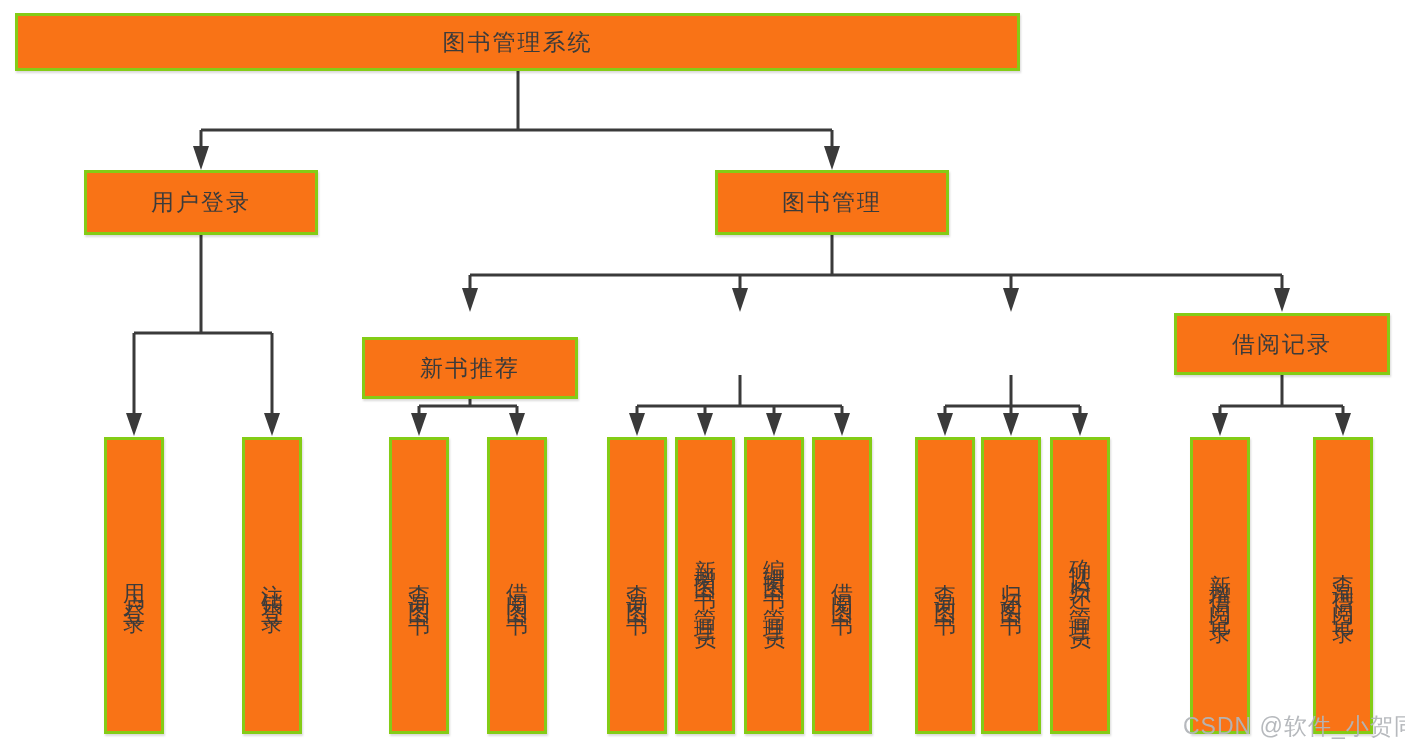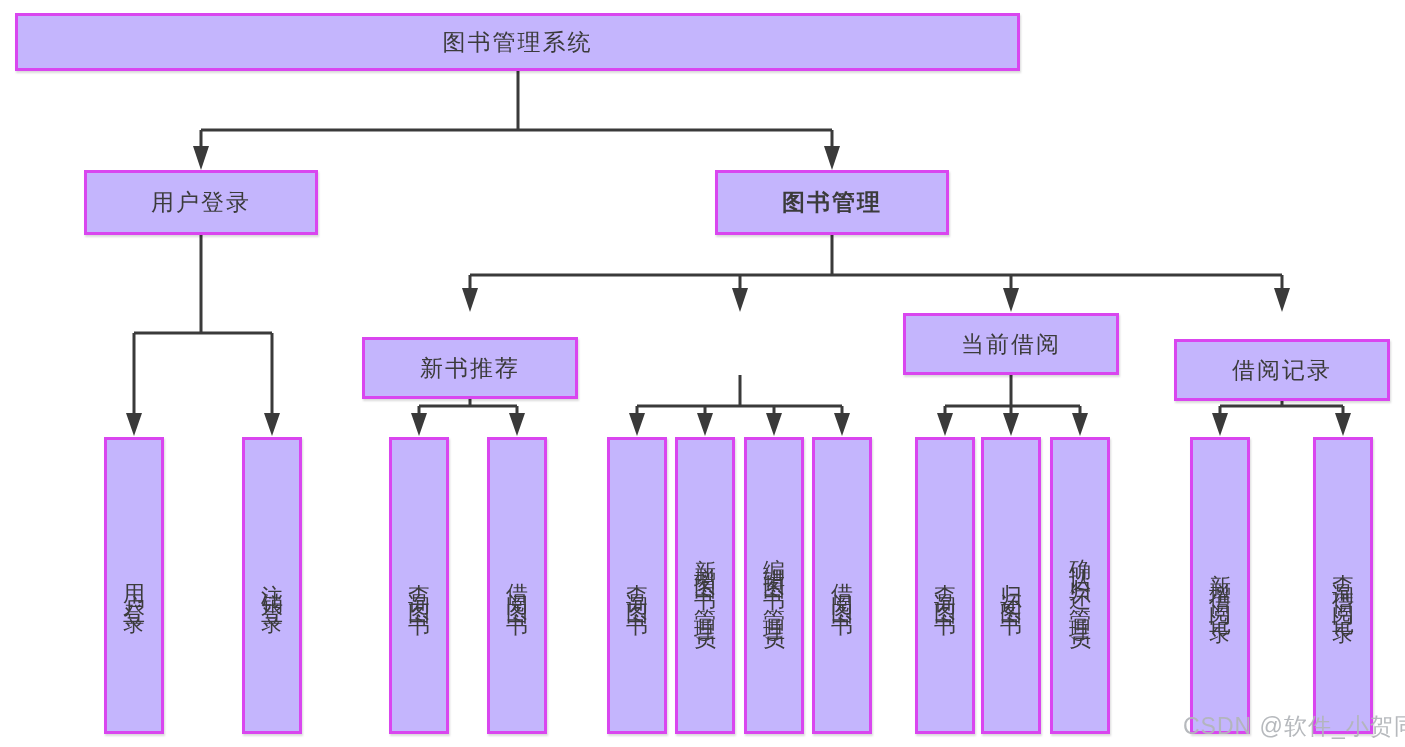--- a/index.html
+++ b/index.html
@@ -2,30 +2,30 @@
 <html><head>
 <meta charset="utf-8">
 <style>
   html,body{margin:0;padding:0;background:#ffffff;}
   .stage{
     position:relative;width:1405px;height:747px;background:#ffffff;overflow:hidden;
     font-family:"Liberation Sans","DejaVu Sans",sans-serif;color:#3b3b3b;
   }
   svg.connectors{position:absolute;left:0;top:0;width:1405px;height:747px;z-index:1;}
   .box{
-    position:absolute;box-sizing:border-box;background:#c4b5fd;
-    border:3px solid #d946ef;display:flex;align-items:center;justify-content:center;
+    position:absolute;box-sizing:border-box;background:#f97316;
+    border:3px solid #84cc16;display:flex;align-items:center;justify-content:center;
     box-shadow:1px 2px 2px rgba(0,0,0,0.15);z-index:2;
   }
   .hlabel{font-size:23px;letter-spacing:2px;white-space:nowrap;}
   .root{left:15px;top:13px;width:1005px;height:58px;}
   .l2{top:170px;width:234px;height:65px;}
-  .l2-0{left:84px;} .l2-1{left:715px;font-weight:bold;}
+  .l2-0{left:84px;} .l2-1{left:715px;}
   .l3{top:313px;width:216px;height:62px;}
-  .l3-0{left:362px;margin-top:24px;} .l3-1{left:632px;} .l3-2{left:903px;} .l3-3{left:1174px;margin-top:26px;}
+  .l3-0{left:362px;margin-top:24px;} .l3-1{left:632px;} .l3-2{left:903px;} .l3-3{left:1174px;}
   .leaf{top:437px;width:60px;height:297px;}
   .leaf .vlabel{
     writing-mode:vertical-rl;text-orientation:mixed;
     font-size:22px;letter-spacing:10px;line-height:1;white-space:nowrap;
   }
   .lf-0{left:104px;} .lf-1{left:242px;} .lf-2{left:389px;} .lf-3{left:487px;}
   .lf-4{left:607px;} .lf-5{left:675px;} .lf-6{left:744px;} .lf-7{left:812px;}
   .lf-8{left:915px;} .lf-9{left:981px;} .lf-10{left:1050px;}
   .lf-11{left:1190px;} .lf-12{left:1313px;}
   .watermark{
@@ -78,23 +78,20 @@
   <div class="box l2 l2-0">
     <span class="hlabel">用户登录</span>
   </div>
   <div class="box l2 l2-1">
     <span class="hlabel">图书管理</span>
   </div>
 
   <div class="box l3 l3-0">
     <span class="hlabel">新书推荐</span>
   </div>
-  <div class="box l3 l3-2">
-    <span class="hlabel">当前借阅</span>
-  </div>
   <div class="box l3 l3-3">
     <span class="hlabel">借阅记录</span>
   </div>
 
   <div class="box leaf lf-0">
     <span class="vlabel">用户登录</span>
   </div>
   <div class="box leaf lf-1">
     <span class="vlabel">注销登录</span>
   </div>

